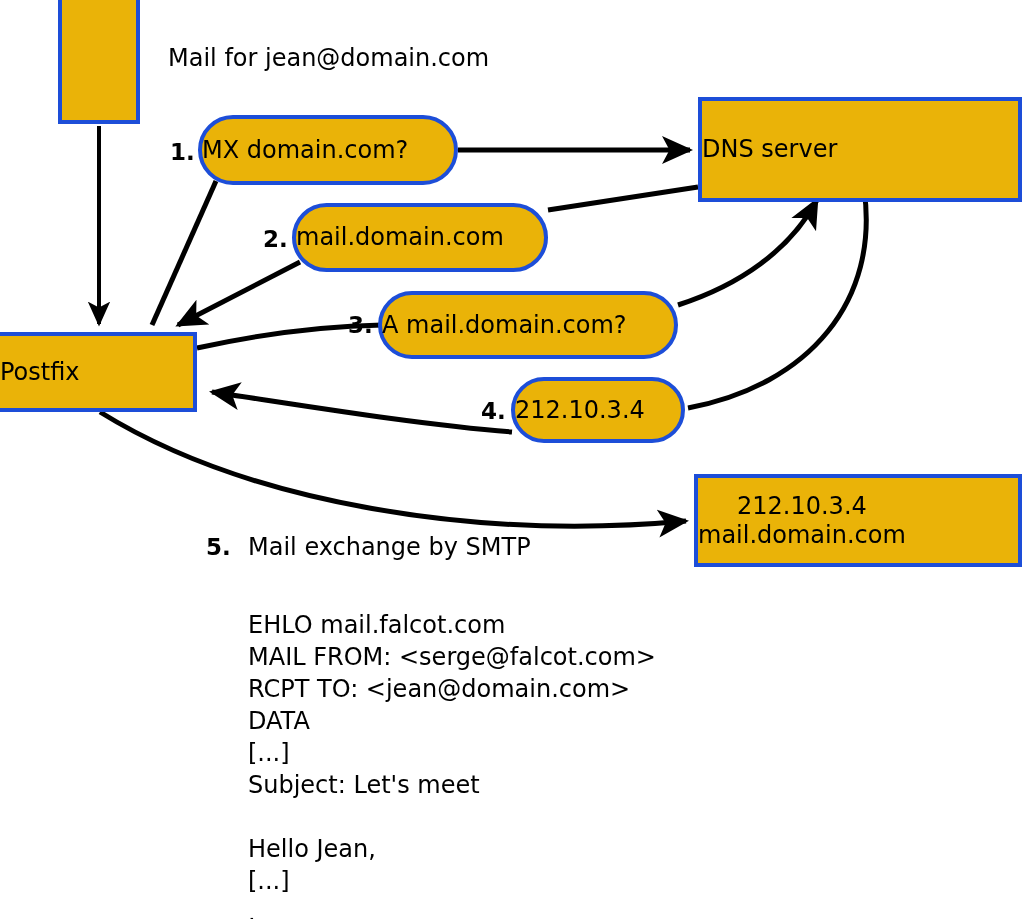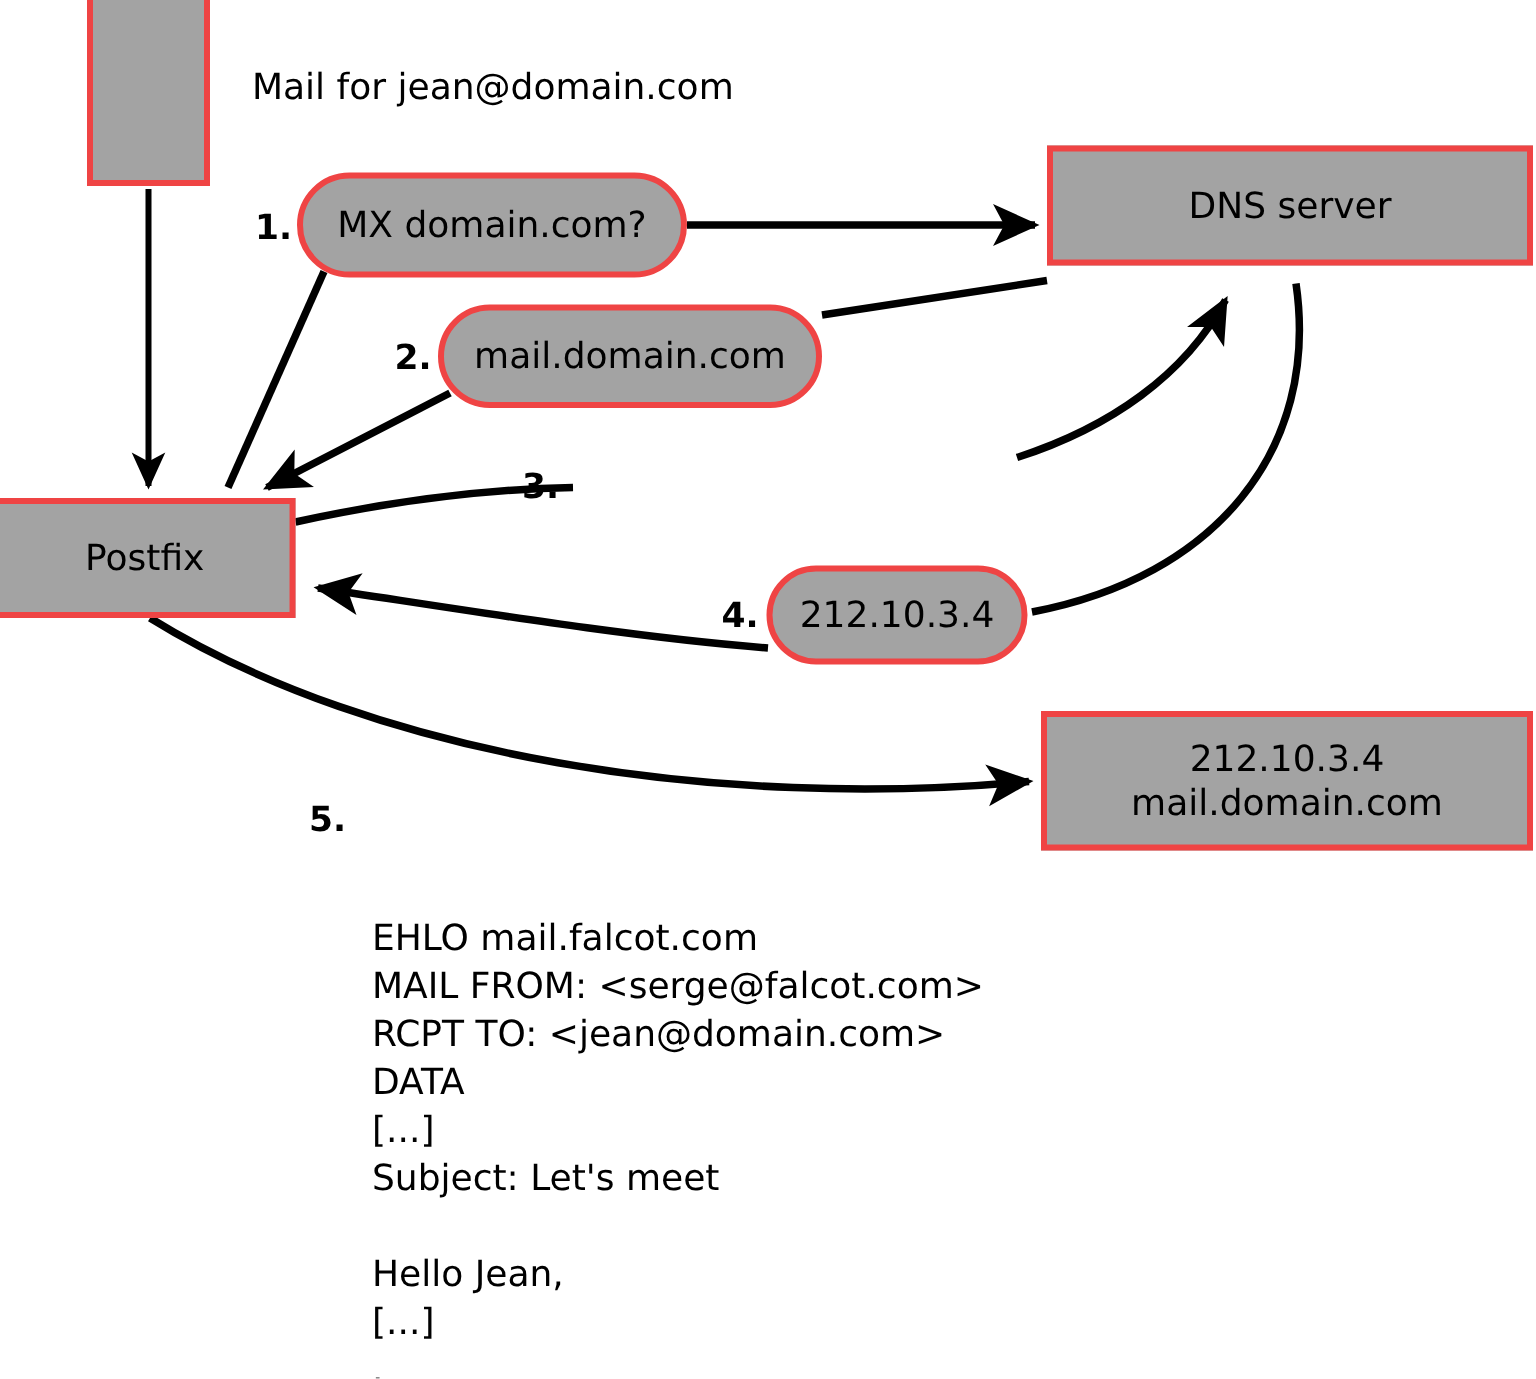--- a/index.html
+++ b/index.html
@@ -22,25 +22,25 @@
   #wires {
     position: absolute;
     left: 0;
     top: 0;
     width: 1024px;
     height: 919px;
   }
   .node {
     position: absolute;
     box-sizing: border-box;
-    background: #a3a3a3;
-    border: 4px solid #ef4444;
+    background: #eab308;
+    border: 4px solid #1d4ed8;
     display: flex;
     align-items: center;
-    justify-content: center;
+    justify-content: flex-start;
     text-align: center;
     line-height: 1.18;
     z-index: 3;
   }
   .node.rect { border-radius: 0; }
   .node.pill { border-radius: 40px; }
   .node-label {
     font-size: 24px;
     white-space: pre-line;
   }
@@ -108,47 +108,51 @@
   <div class="node rect" style="left:58px; top:-8px; width:82px; height:132px;">
     <span class="node-label"></span>
   </div>
 
   <div class="free-text" style="left:168px; top:44px;text-align:right;">Mail for jean@domain.com</div>
 
   <div class="node rect" style="left:-4px; top:332px; width:201px; height:80px;">
     <span class="node-label">Postfix</span>
   </div>
 
-  <div class="node rect" style="left:698px; top:97px; width:324px; height:80px;">
+  <div class="node rect" style="left:698px; top:97px; width:324px; height:105px;">
     <span class="node-label">DNS server</span>
   </div>
 
   <div class="node rect" style="left:694px; top:474px; width:328px; height:93px;">
     <span class="node-label">212.10.3.4
 mail.domain.com</span>
   </div>
 
   <div class="step-num" style="left:170px; top:139px;">1.</div>
   <div class="node pill" style="left:198px; top:115px; width:260px; height:70px;">
     <span class="node-label">MX domain.com?</span>
   </div>
 
   <div class="step-num" style="left:263px; top:226px;">2.</div>
   <div class="node pill" style="left:292px; top:203px; width:256px; height:69px;">
     <span class="node-label">mail.domain.com</span>
   </div>
 
   <div class="step-num" style="left:348px; top:312px;">3.</div>
+  <div class="node pill" style="left:378px; top:291px; width:300px; height:68px;">
+    <span class="node-label">A mail.domain.com?</span>
+  </div>
 
   <div class="step-num" style="left:481px; top:398px;">4.</div>
   <div class="node pill" style="left:511px; top:377px; width:174px; height:66px;">
     <span class="node-label">212.10.3.4</span>
   </div>
 
   <div class="step-num" style="left:206px; top:534px;">5.</div>
+  <div class="smtp-label" style="left:248px; top:533px;">Mail exchange by SMTP</div>
 
   <div class="transcript" style="left:248px; top:597px;">EHLO mail.falcot.com
 MAIL FROM: &lt;serge@falcot.com&gt;
 RCPT TO: &lt;jean@domain.com&gt;
 DATA
 [...]
 Subject: Let's meet
 
 Hello Jean,
 [...]

